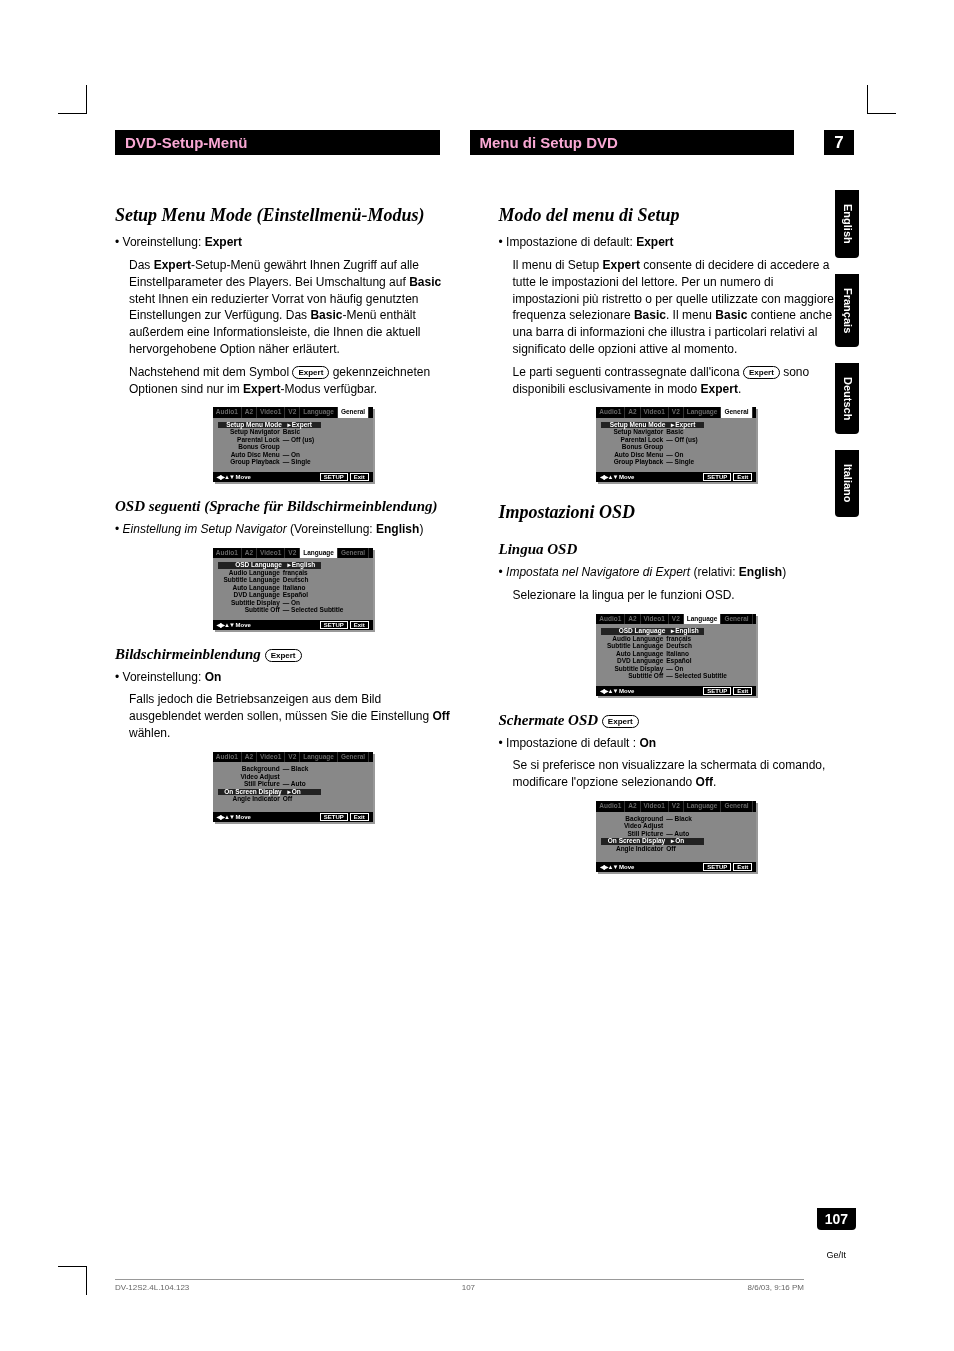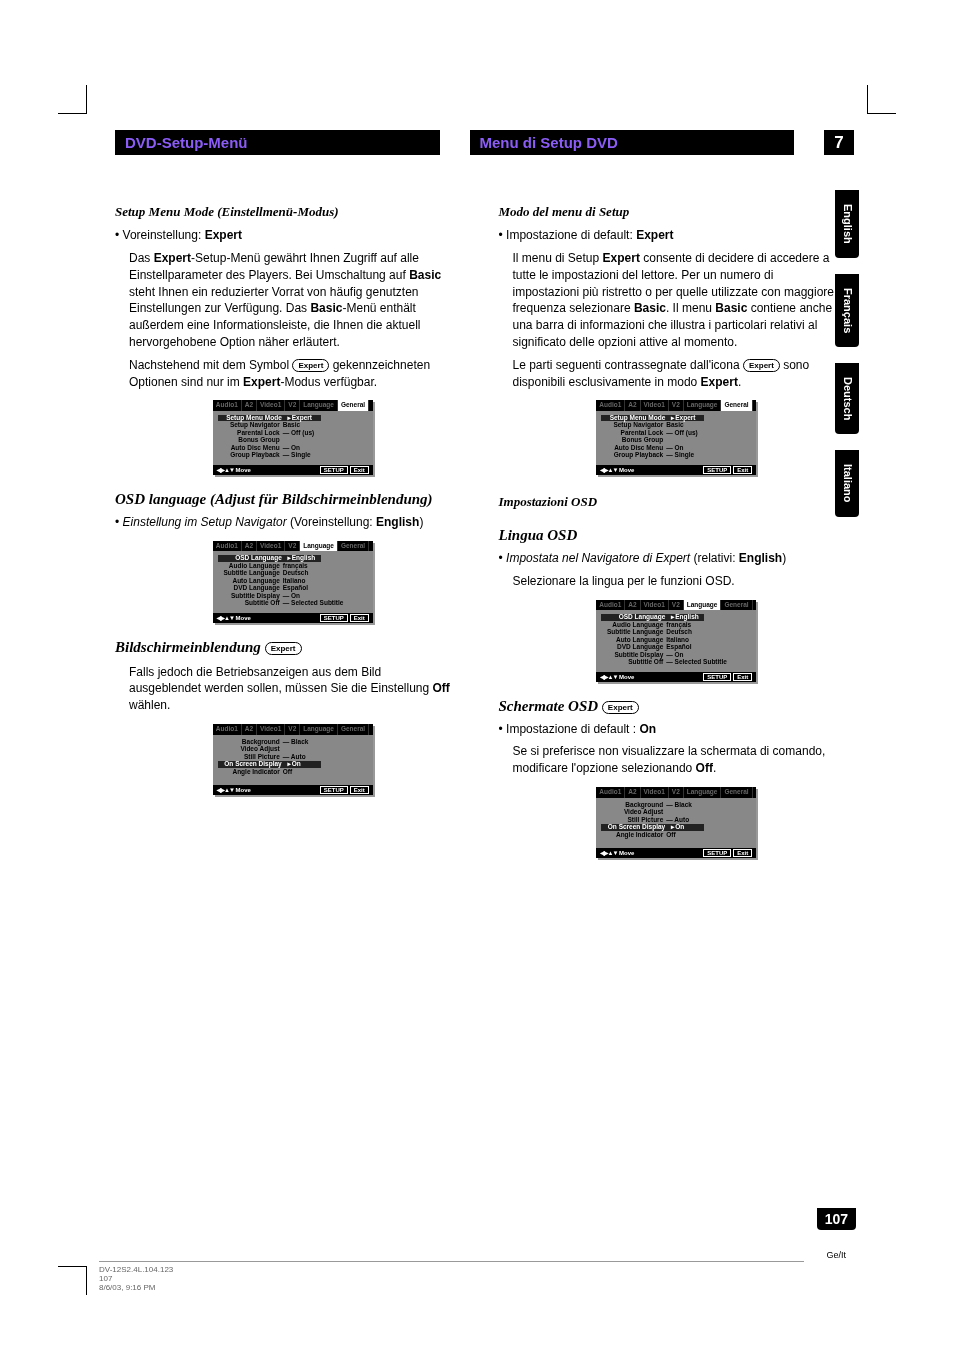--- a/index.html
+++ b/index.html
@@ -23,21 +23,21 @@
     padding: 130px 100px 60px 115px;
     position: relative;
     min-height: 1160px;
   }
   .chapter-bar {
     display: flex;
     margin-bottom: 30px;
   }
   .bar-seg {
     background: #000;
-    color: #8b5cf6;
+    color: #f9a8d4;
     font-weight: bold;
     font-size: 15px;
     padding: 4px 10px;
     display: flex;
     align-items: center;
   }
   .bar-left { flex: 1; }
   .bar-right { flex: 1; }
   .bar-spacer {
     width: 30px;
@@ -58,21 +58,21 @@
   }
   .col {
     flex: 1;
     font-size: 12px;
     line-height: 1.4;
   }
   h2 {
     font-family: Georgia, "Times New Roman", serif;
     font-style: italic;
     font-weight: bold;
-    font-size: 13px;
+    font-size: 18px;
     margin: 18px 0 6px 0;
   }
   h3 {
     font-family: Georgia, "Times New Roman", serif;
     font-style: italic;
     font-weight: bold;
     font-size: 15px;
     margin: 14px 0 4px 0;
   }
   .bullet {
@@ -196,27 +196,26 @@
     padding: 3px 8px;
     border-radius: 0 0 4px 4px;
   }
   .pagenum .lbl {
     font-size: 9px;
     margin-top: 20px;
   }
   .footer-line {
     position: absolute;
     bottom: 58px;
-    left: 99px;
+    left: 115px;
     right: 150px;
     font-size: 8px;
     color: #666;
     display: flex;
     justify-content: space-between;
-    flex-direction: column;
   }
   .footer-line::before {
     content: "";
     position: absolute;
     top: -4px;
     left: 0;
     right: 0;
     border-top: 0.5px solid #999;
   }
   .triangles::before { content:"◀▶▲▼"; letter-spacing:-1px; font-size:6px; }
@@ -288,21 +287,21 @@
               <div class="shot-lbl">Group Playback</div>
               <div class="shot-val">— Single</div>
             </div>
           </div>
           <div class="shot-foot">
             <span><span class="triangles"></span> Move</span>
             <span><span class="btn">SETUP</span><span class="btn">Exit</span></span>
           </div>
         </div>
 
-      <h3>OSD language (Adjust für Bildschirmeinblendung)</h3>
+      <h3>OSD seguenti (Sprache für Bildschirmeinblendung)</h3>
       <div class="bullet">
         <span class="dot"></span>
         <i>Einstellung im Setup Navigator</i><span> (Voreinstellung: </span><b>English</b><span>)</span>
       </div>
 
       <div class="shot">
           <div class="shot-tabs">
             <div class="shot-tab">Audio1</div>
             <div class="shot-tab">A2</div>
             <div class="shot-tab">Video1</div>
@@ -342,20 +341,25 @@
           </div>
           <div class="shot-foot">
             <span><span class="triangles"></span> Move</span>
             <span><span class="btn">SETUP</span><span class="btn">Exit</span></span>
           </div>
         </div>
 
       <h3>
         <span>Bildschirmeinblendung</span> <span class="pill">Expert</span>
       </h3>
+      <div class="bullet">
+        <span class="dot"></span>
+        <span>Voreinstellung:</span>
+        <b>On</b>
+      </div>
       <p>
         <span>Falls jedoch die Betriebsanzeigen aus dem Bild ausgeblendet werden sollen, müssen Sie die Einstellung </span><b>Off</b><span> wählen.</span>
       </p>
 
       <div class="shot">
           <div class="shot-tabs">
             <div class="shot-tab">Audio1</div>
             <div class="shot-tab">A2</div>
             <div class="shot-tab">Video1</div>
             <div class="shot-tab">V2</div>

